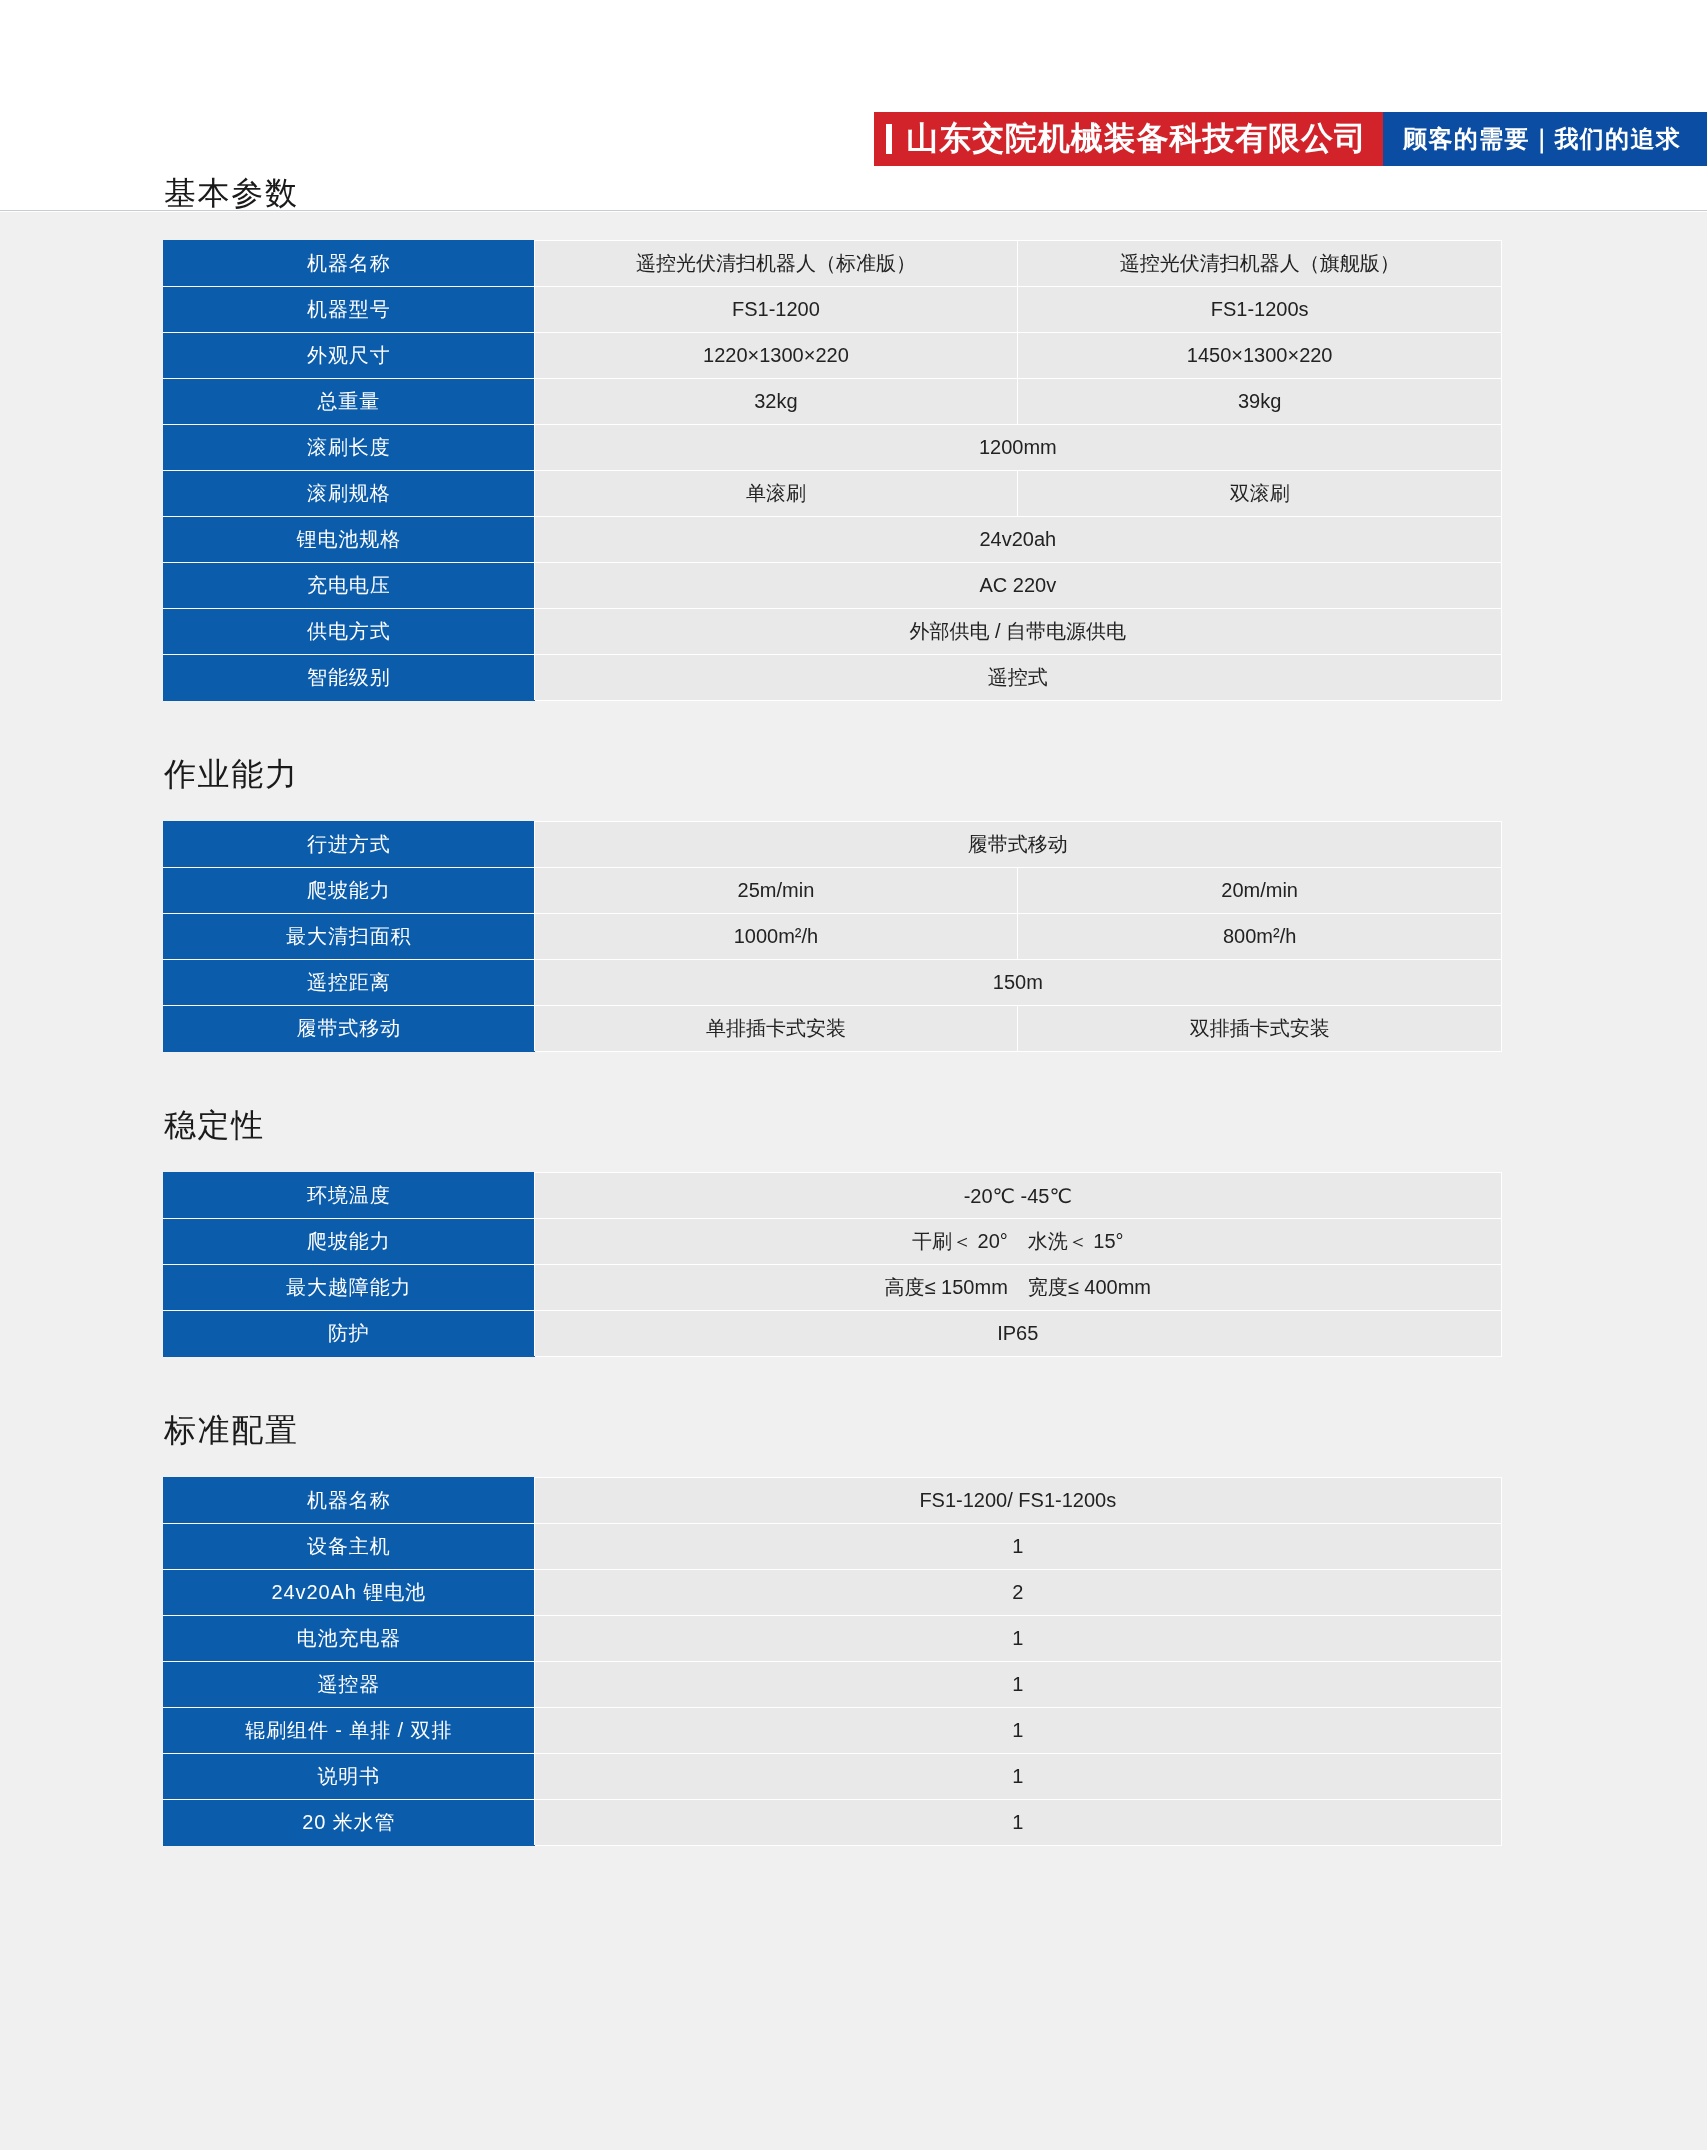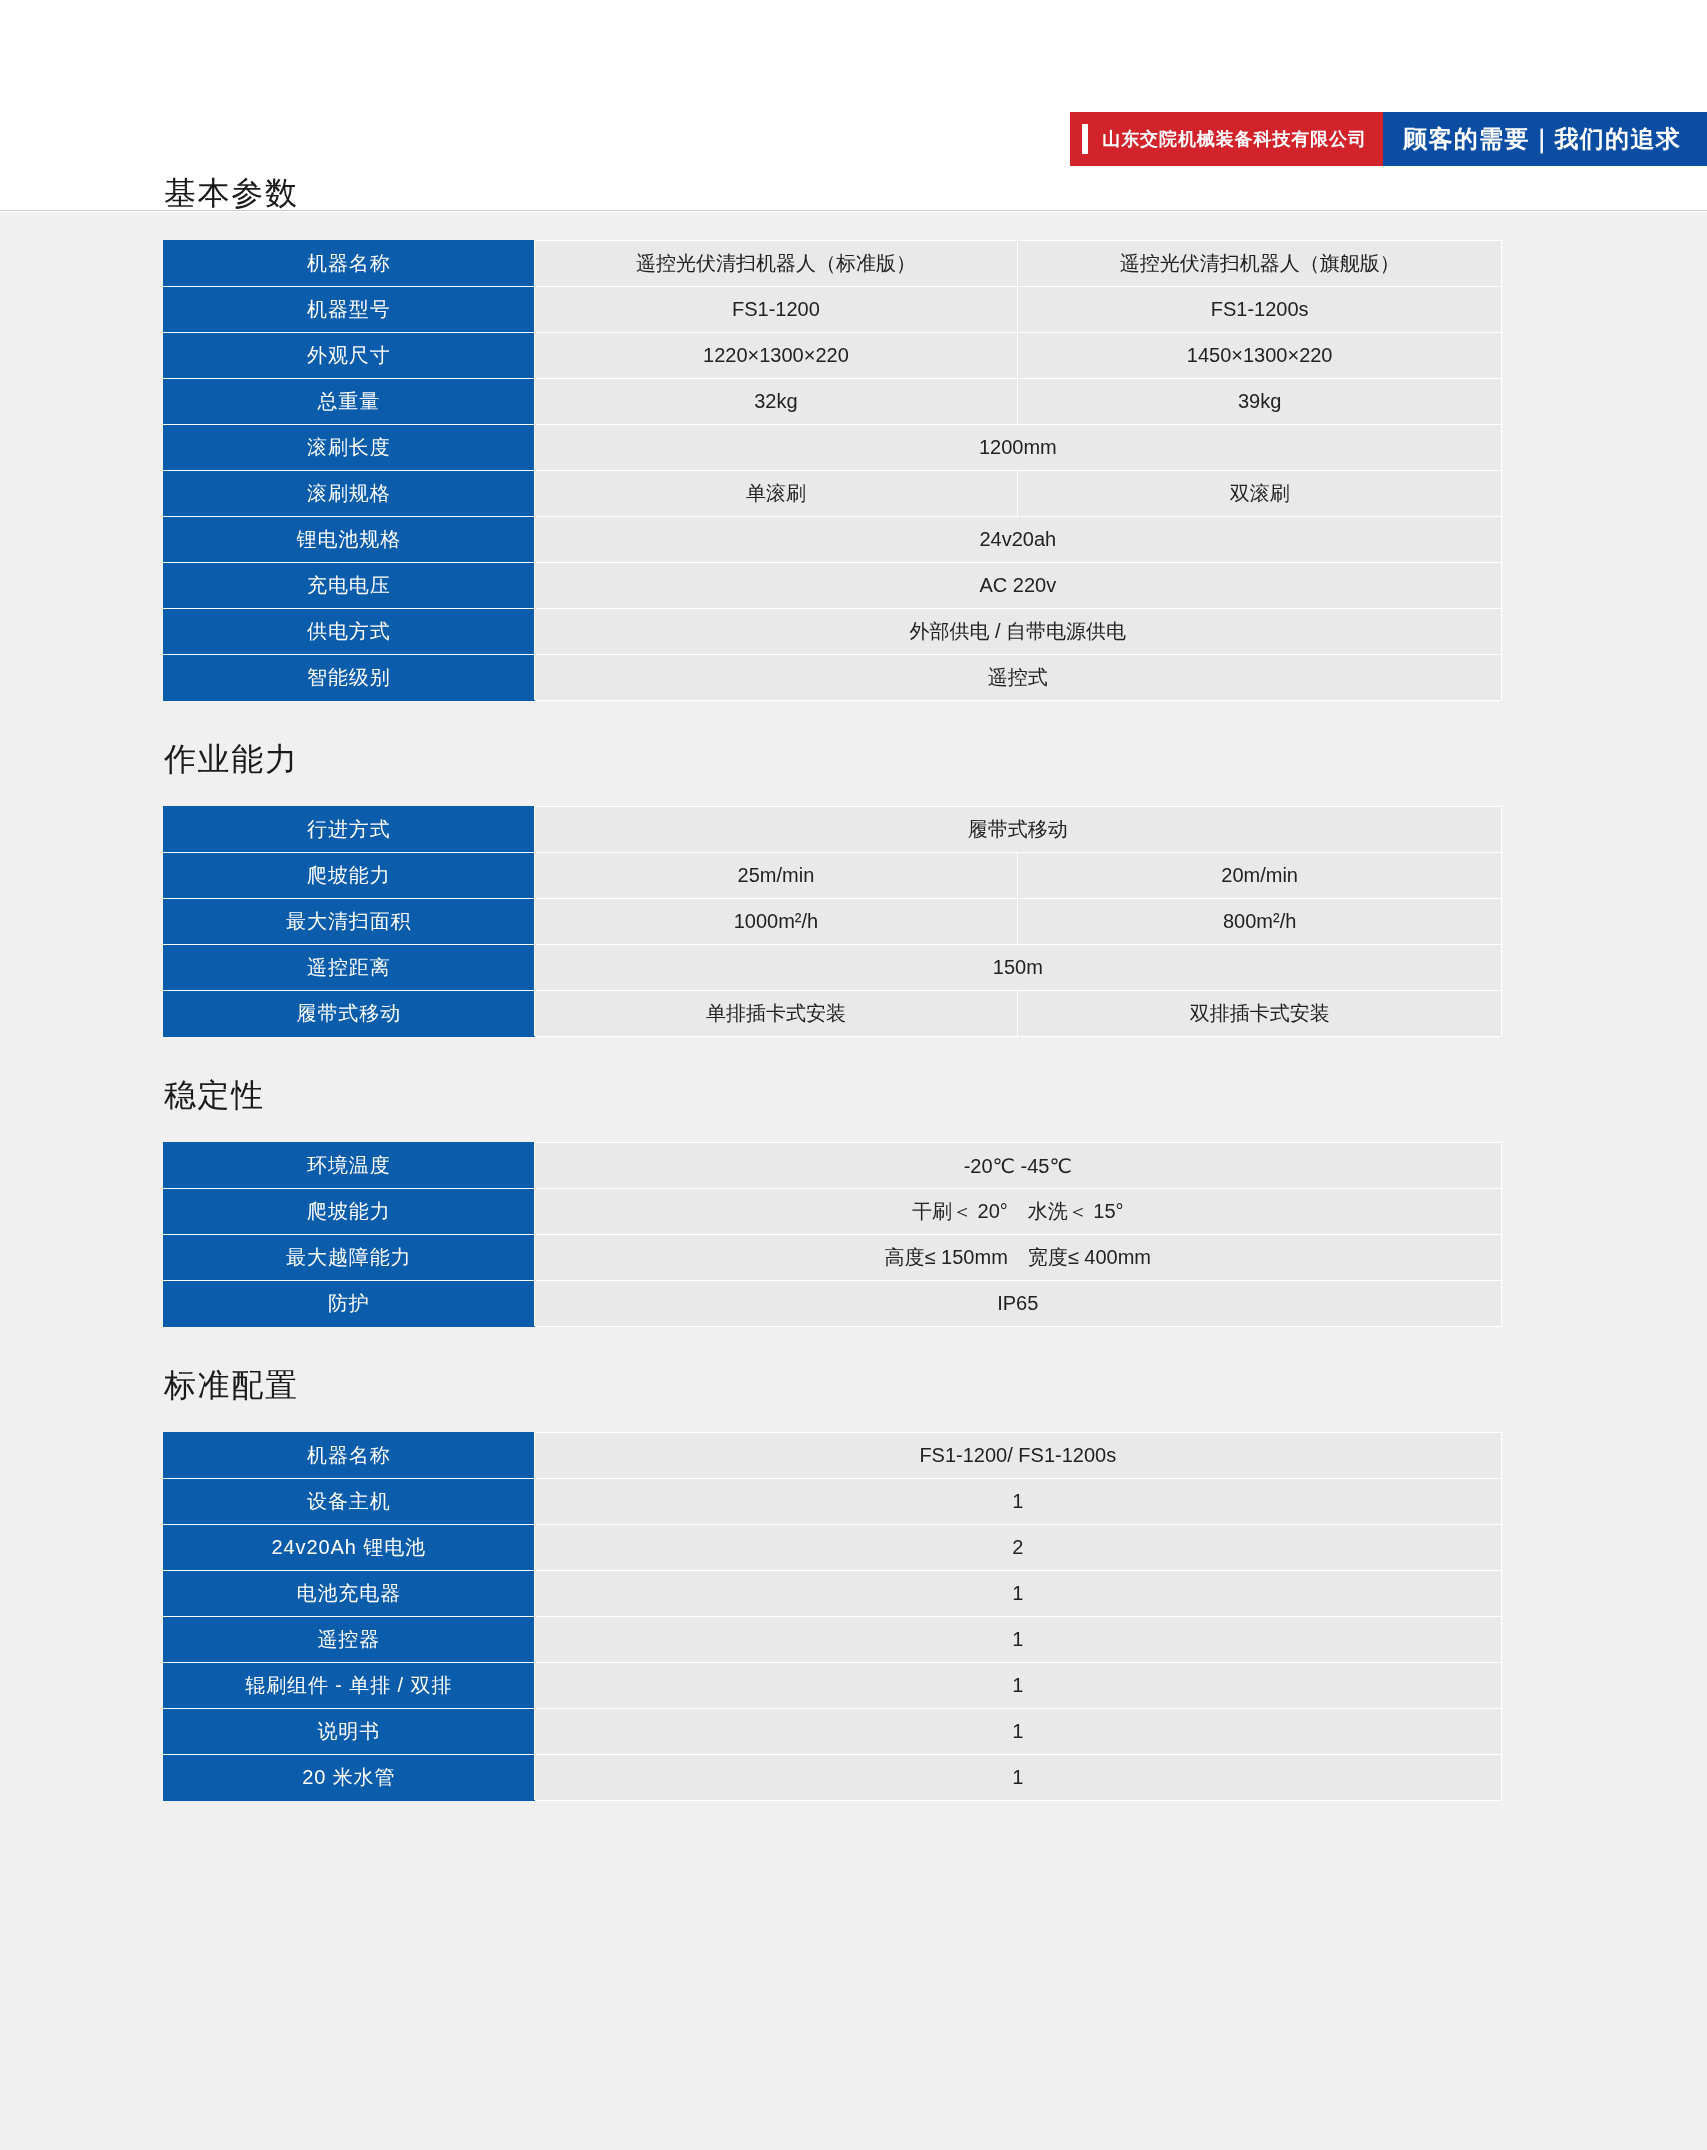--- a/index.html
+++ b/index.html
@@ -39,21 +39,21 @@
     padding: 0 16.3px 0 12px;
   }
   .header-red .bar {
     width: 6px;
     height: 30px;
     background: #ffffff;
     margin-right: 14.6px;
   }
   .header-red .title {
     color: #ffffff;
-    font-size: 18px;
+    font-size: 32px;
     letter-spacing: 0.9px;
     font-weight: 700;
     white-space: nowrap;
   }
   .header-blue {
     background: #0b4da2;
     display: flex;
     align-items: center;
     padding: 0 26px 0 20px;
     font-weight: bold;
@@ -84,21 +84,21 @@
   }
 
   .content {
     position: absolute;
     left: 163px;
     top: 172px;
     width: 1376px;
   }
 
   .section {
-    margin-bottom: 37px;
+    margin-bottom: 52px;
   }
   .section-title {
     font-size: 32px;
     color: #1a1a1a;
     letter-spacing: 1.7px;
     margin: 0 0 24px 0.9px;
     font-weight: 400;
   }
 
   table.spec {

